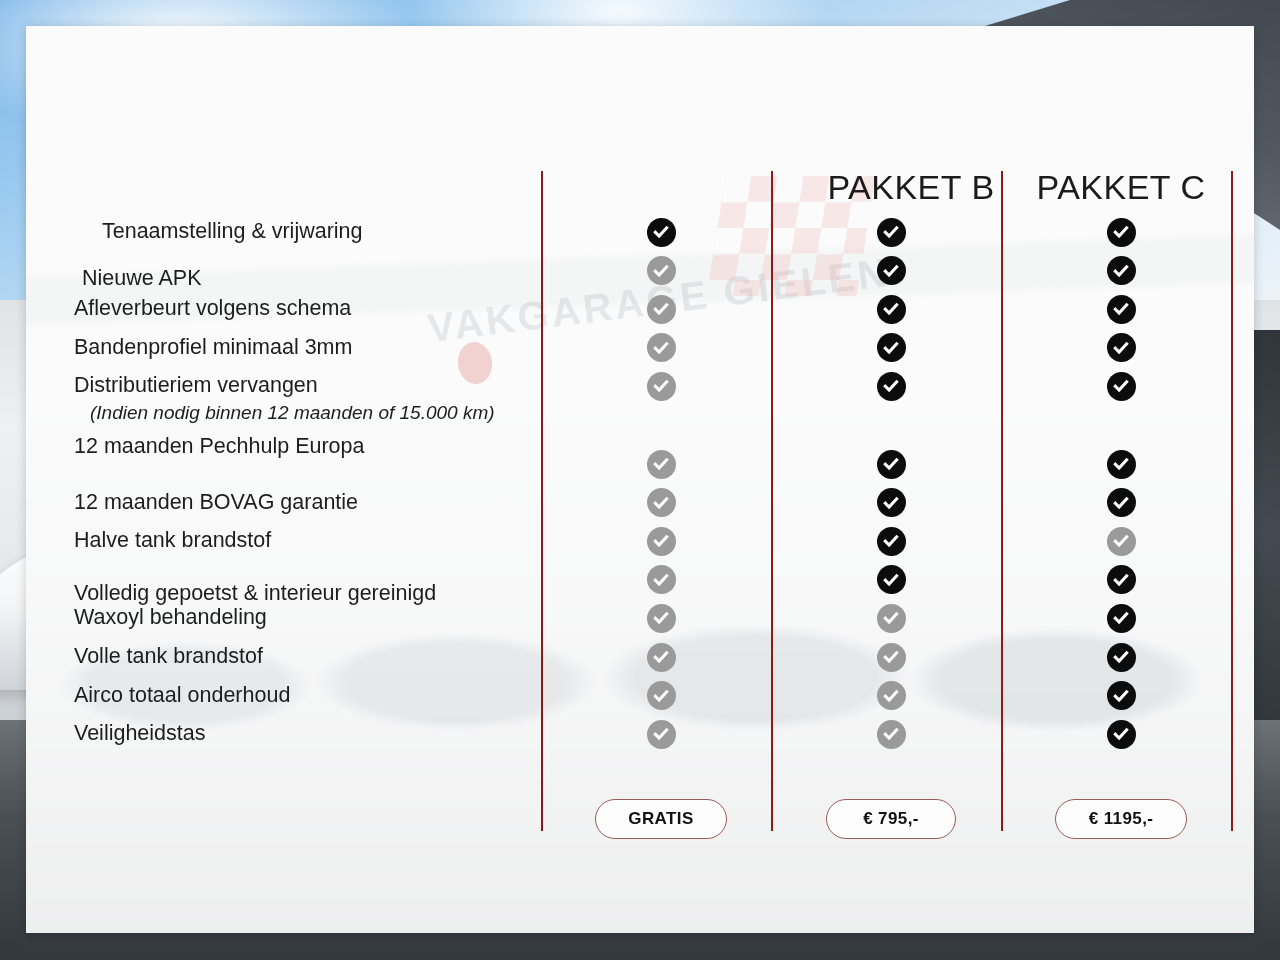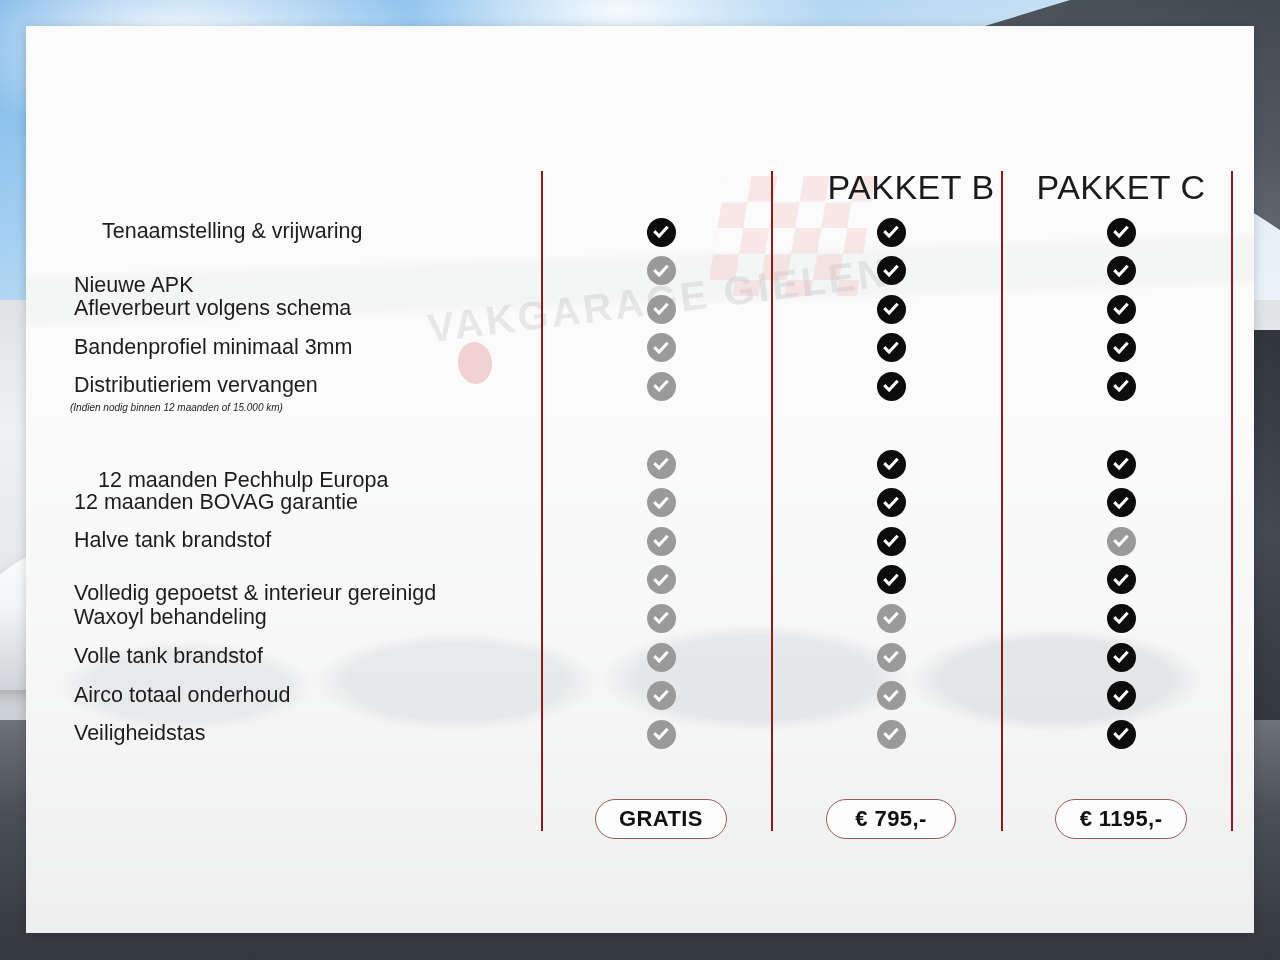--- a/index.html
+++ b/index.html
@@ -137,22 +137,22 @@
   .feature-label {
     position: absolute;
     left: 48px;
     font-size: 21.5px;
     color: #1d1d1d;
     white-space: nowrap;
     line-height: 1;
   }
   .feature-note {
     position: absolute;
-    left: 44px;
-    font-size: 10px;
+    left: 64px;
+    font-size: 19px;
     font-style: italic;
     color: #1d1d1d;
     white-space: nowrap;
     line-height: 1;
   }
 
   .check {
     position: absolute;
     width: 29px; height: 29px;
     border-radius: 50%;
@@ -163,21 +163,21 @@
   .check svg { display: block; }
 
   .price-pill {
     position: absolute;
     top: 773px;
     height: 40px;
     border: 1.4px solid #9a5a5a;
     border-radius: 22px;
     background: #fdfdfd;
     display: flex; align-items: center; justify-content: center;
-    font-size: 22px; font-weight: 700; color: #111;
+    font-size: 17px; font-weight: 700; color: #111;
     letter-spacing: .4px;
     white-space: nowrap;
   }
 </style>
 </head>
 <body>
 
 <div id="page">
 
   <div class="bg-sky"></div>
@@ -222,21 +222,21 @@
         <div class="check on" style="left: 850.5px; top: 191.5px;">
           <svg width="18" height="18" viewBox="0 0 18 18" aria-hidden="true">
             <path d="M3.4 9.3 L7.1 13.0 L14.6 4.9" fill="none" stroke="#ffffff" stroke-width="3.1" stroke-linecap="square" stroke-linejoin="miter"></path>
           </svg>
         </div>
         <div class="check on" style="left: 1080.5px; top: 191.5px;">
           <svg width="18" height="18" viewBox="0 0 18 18" aria-hidden="true">
             <path d="M3.4 9.3 L7.1 13.0 L14.6 4.9" fill="none" stroke="#ffffff" stroke-width="3.1" stroke-linecap="square" stroke-linejoin="miter"></path>
           </svg>
         </div>
-        <div class="feature-label" style="top: 249px;">Nieuwe APK</div>
+        <div class="feature-label" style="top: 242px; margin-left: 8px;">Nieuwe APK</div>
         <div class="check off" style="left: 620.5px; top: 230.1px;">
           <svg width="18" height="18" viewBox="0 0 18 18" aria-hidden="true">
             <path d="M3.4 9.3 L7.1 13.0 L14.6 4.9" fill="none" stroke="#ffffff" stroke-width="3.1" stroke-linecap="square" stroke-linejoin="miter"></path>
           </svg>
         </div>
         <div class="check on" style="left: 850.5px; top: 230.1px;">
           <svg width="18" height="18" viewBox="0 0 18 18" aria-hidden="true">
             <path d="M3.4 9.3 L7.1 13.0 L14.6 4.9" fill="none" stroke="#ffffff" stroke-width="3.1" stroke-linecap="square" stroke-linejoin="miter"></path>
           </svg>
         </div>
@@ -287,21 +287,21 @@
         <div class="check on" style="left: 850.5px; top: 345.9px;">
           <svg width="18" height="18" viewBox="0 0 18 18" aria-hidden="true">
             <path d="M3.4 9.3 L7.1 13.0 L14.6 4.9" fill="none" stroke="#ffffff" stroke-width="3.1" stroke-linecap="square" stroke-linejoin="miter"></path>
           </svg>
         </div>
         <div class="check on" style="left: 1080.5px; top: 345.9px;">
           <svg width="18" height="18" viewBox="0 0 18 18" aria-hidden="true">
             <path d="M3.4 9.3 L7.1 13.0 L14.6 4.9" fill="none" stroke="#ffffff" stroke-width="3.1" stroke-linecap="square" stroke-linejoin="miter"></path>
           </svg>
         </div>
-        <div class="feature-label" style="top: 444px; margin-left: 24px;">12 maanden Pechhulp Europa</div>
+        <div class="feature-label" style="top: 410px;">12 maanden Pechhulp Europa</div>
         <div class="check off" style="left: 620.5px; top: 423.5px;">
           <svg width="18" height="18" viewBox="0 0 18 18" aria-hidden="true">
             <path d="M3.4 9.3 L7.1 13.0 L14.6 4.9" fill="none" stroke="#ffffff" stroke-width="3.1" stroke-linecap="square" stroke-linejoin="miter"></path>
           </svg>
         </div>
         <div class="check on" style="left: 850.5px; top: 423.5px;">
           <svg width="18" height="18" viewBox="0 0 18 18" aria-hidden="true">
             <path d="M3.4 9.3 L7.1 13.0 L14.6 4.9" fill="none" stroke="#ffffff" stroke-width="3.1" stroke-linecap="square" stroke-linejoin="miter"></path>
           </svg>
         </div>

